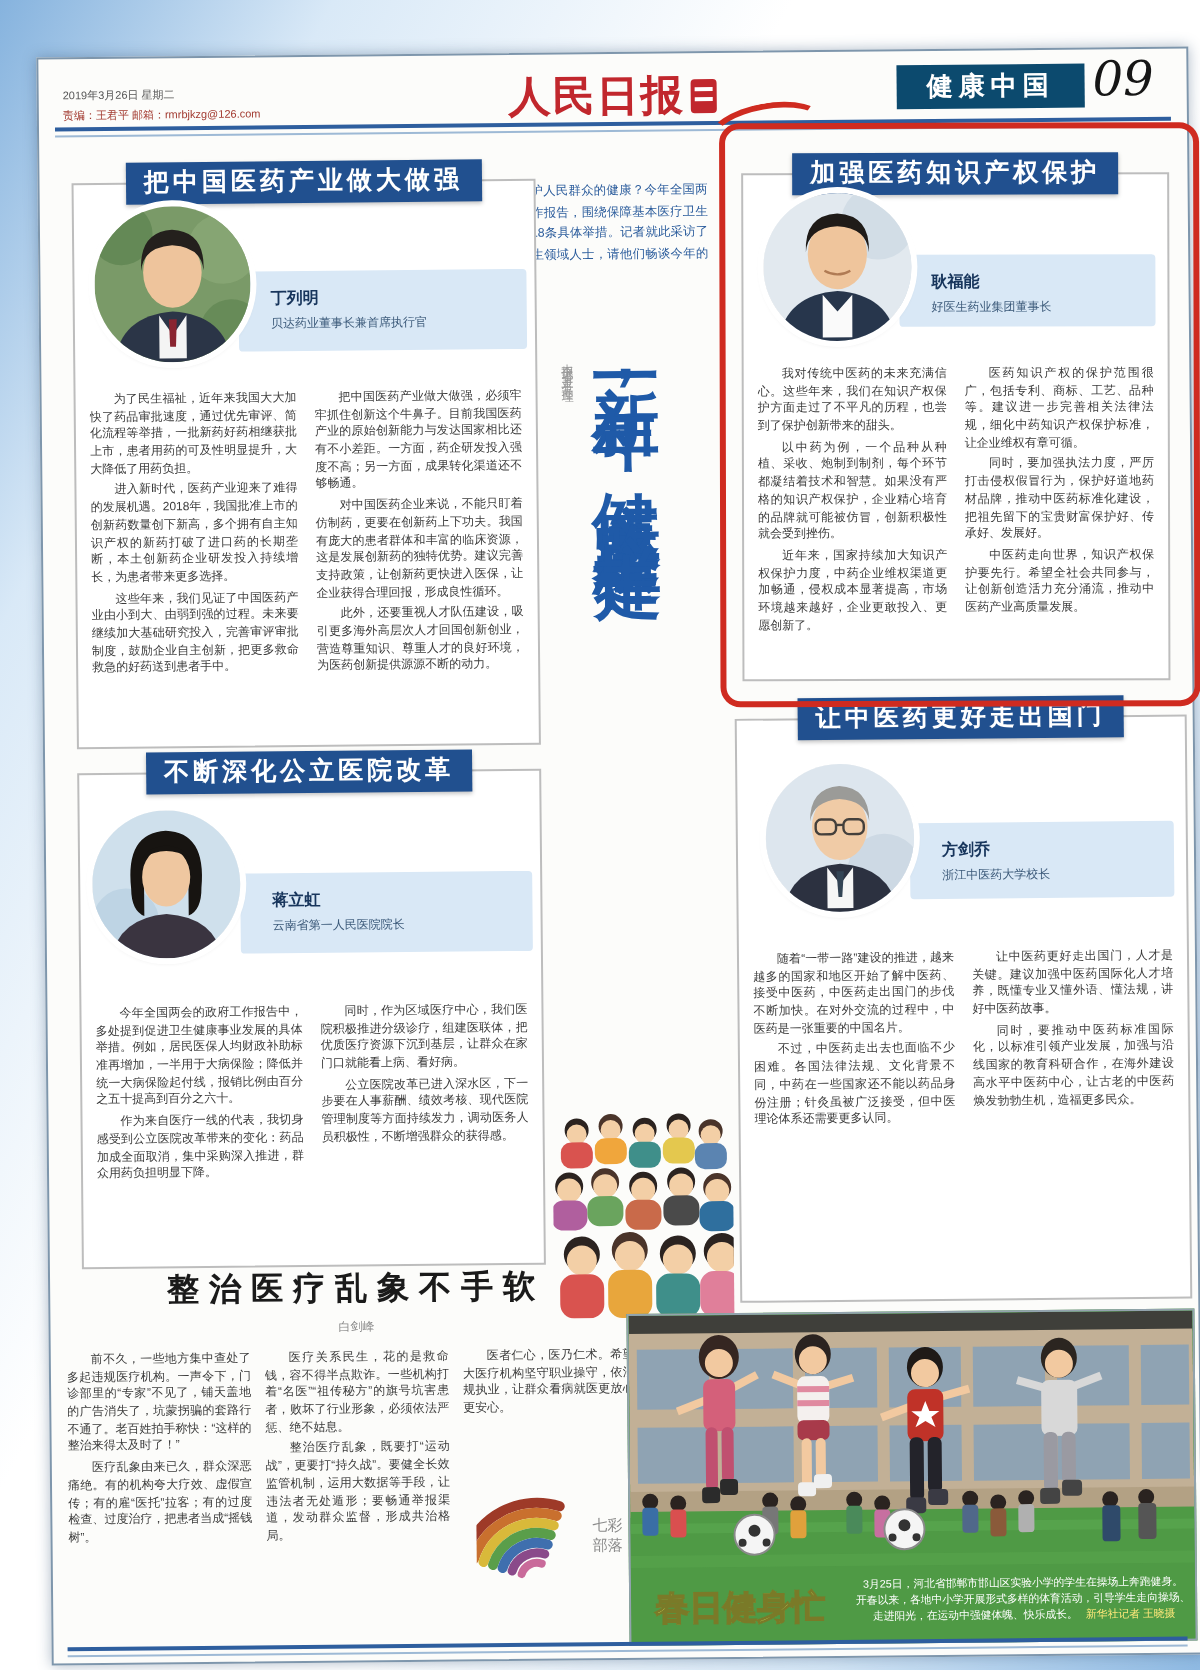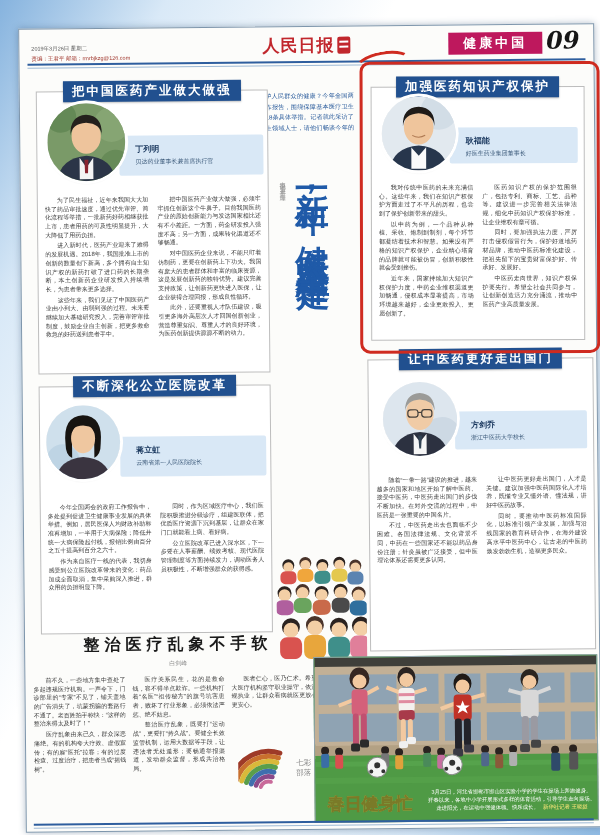--- a/index.html
+++ b/index.html
@@ -11,27 +11,27 @@
   .page{
     position:absolute;left:22px;top:26px;width:574px;height:802px;
     background:#fcfcfa;border:1px solid #7e96ac;
     transform:rotate(-0.55deg);transform-origin:50% 50%;
     box-shadow:0 0 7px rgba(50,80,115,.4);
   }
   
   .date-block{position:absolute;left:12px;top:15px;font-size:5.5px;line-height:1.8;color:#555;}
   .date-block .editor{color:#a23a30;}
   .masthead{position:absolute;left:50%;top:7px;transform:translateX(-50%);display:flex;align-items:center;gap:3px;}
-  .masthead-text{font-family:"DejaVu Serif",serif;font-weight:bold;font-size:17px;color:#c1272d;letter-spacing:1px;white-space:nowrap;}
+  .masthead-text{font-family:"DejaVu Serif",serif;font-weight:bold;font-size:21px;color:#c1272d;letter-spacing:1px;white-space:nowrap;}
   .seal{width:13px;height:17px;background:#c1272d;border-radius:2px;position:relative;}
   .seal::before,.seal::after{content:"";position:absolute;left:2px;right:2px;height:2px;background:#fff;}
   .seal::before{top:4px;} .seal::after{top:9px;}
-  .section-box{position:absolute;left:429px;top:7px;width:94px;height:22px;background:#be185d;color:#fff;
+  .section-box{position:absolute;left:429px;top:7px;width:94px;height:22px;background:#0c4a6e;color:#fff;
     font-weight:bold;font-size:13px;letter-spacing:3px;display:flex;align-items:center;justify-content:center;}
-  .page-number{position:absolute;left:527px;top:1px;font-family:"DejaVu Serif",serif;font-style:italic;font-weight:bold;font-size:24px;color:#161616;}
+  .page-number{position:absolute;left:527px;top:1px;font-family:"DejaVu Serif",serif;font-style:italic;font-weight:normal;font-size:24px;color:#161616;}
   .header-rule{position:absolute;left:8px;right:8px;top:34px;height:2px;border-top:2px solid #2e5e9e;border-bottom:1px solid #9db9d5;}
   .bottom-rule{position:absolute;left:7px;right:7px;bottom:3px;height:2px;border-top:2px solid #2e5e9e;border-bottom:1px solid #9db9d5;}
   
   .article{position:absolute;border:1px solid #bdbdbd;background:#fff;}
   .article-title{position:absolute;top:-11px;left:50%;transform:translateX(-50%);
     background:#21508f;color:#fff;font-weight:bold;font-size:12.5px;letter-spacing:2px;
     padding:2px 9px;white-space:nowrap;box-shadow:0 1px 2px rgba(0,0,0,.25);}
   .portrait{position:absolute;border-radius:50%;overflow:hidden;box-shadow:0 0 0 3px #fff,0 1px 3px rgba(0,0,0,.3);z-index:2;}
   .portrait svg{display:block;width:100%;height:100%;}
   .nameband{position:absolute;background:#d9e8f6;border-radius:2px;z-index:1;padding:8px 6px 0 16px;box-sizing:border-box;}

